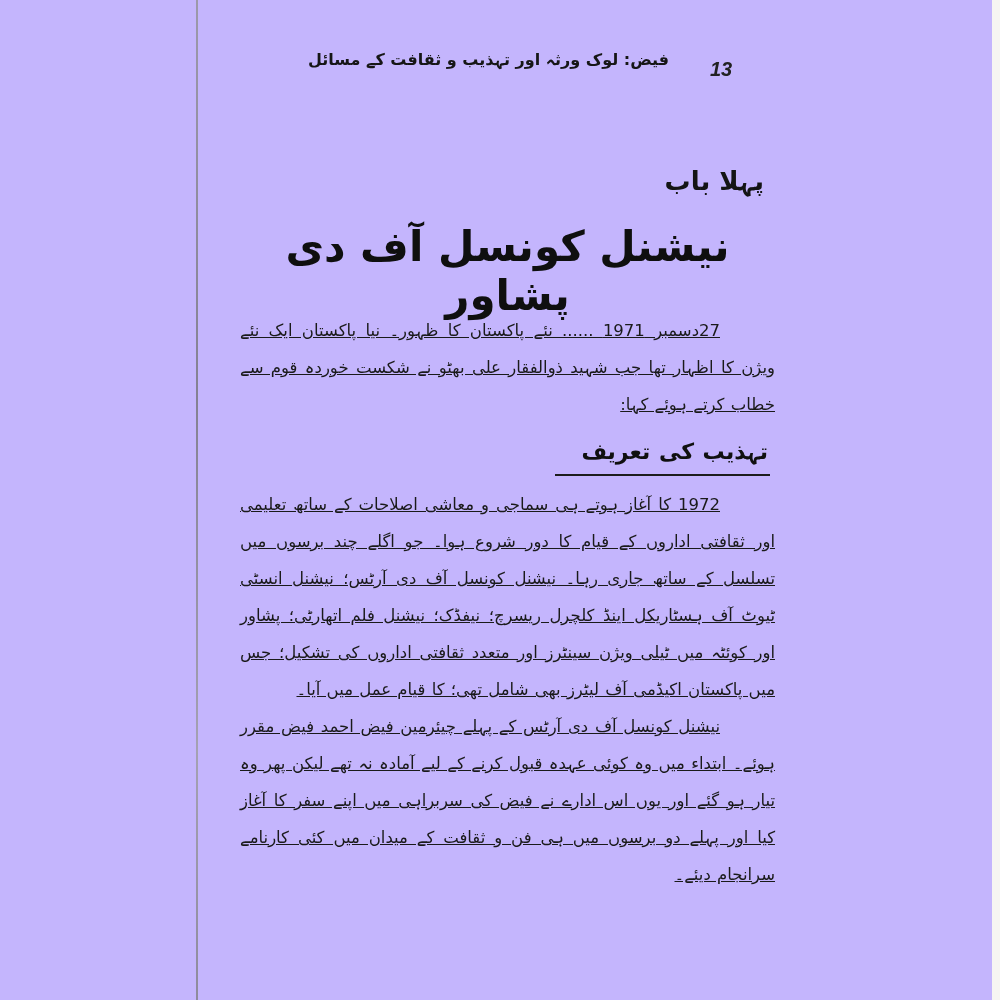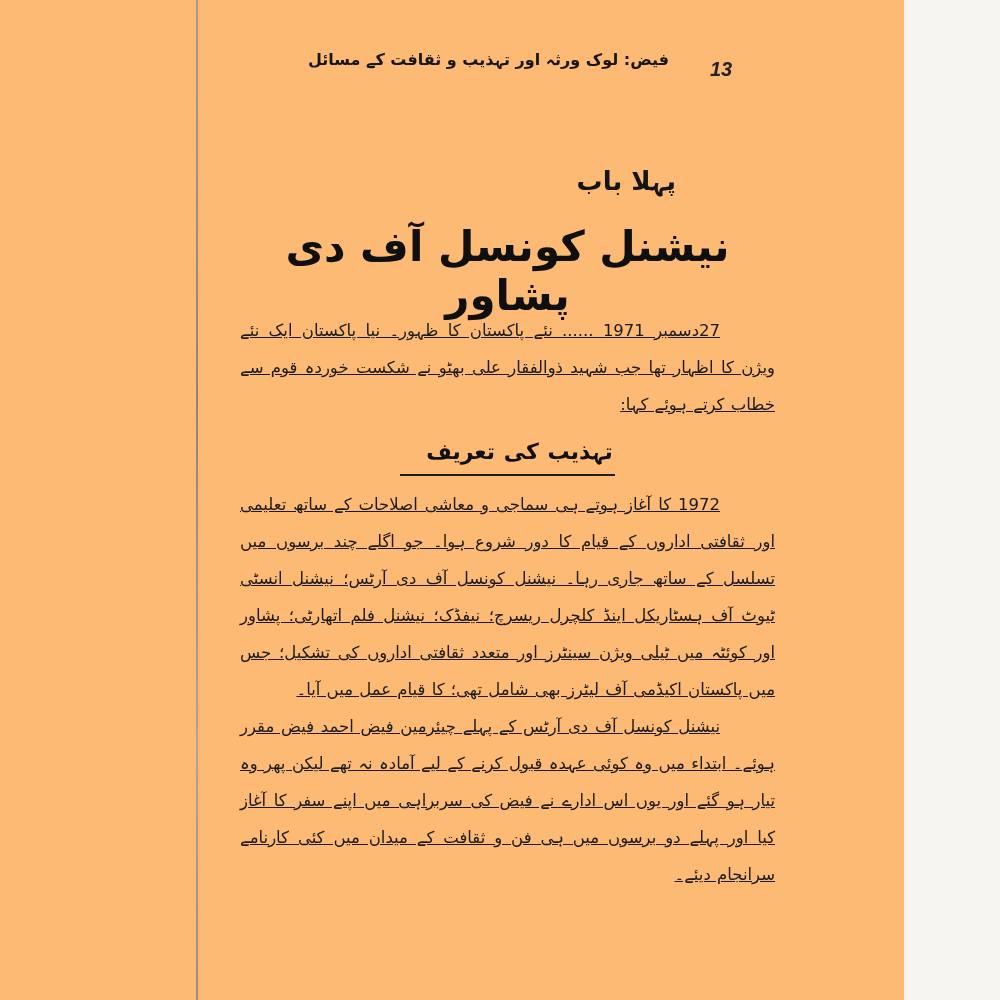--- a/index.html
+++ b/index.html
@@ -3,22 +3,22 @@
 <meta charset="utf-8">
 <style>
   html,body{margin:0;padding:0;}
   body{
     width:1000px;height:1000px;
     background:#f6f5f2;
     font-family:"DejaVu Sans",sans-serif;
     -webkit-font-smoothing:antialiased;
   }
   .page{
-    position:relative;width:904px;height:1000px;
-    background:#fdba74;
+    position:relative;width:992px;height:1000px;
+    background:#c4b5fd;
     overflow:hidden;
     color:#1b1b1b;
   }
   
   .edge-line{
     position:absolute;left:196px;top:0;bottom:0;width:2px;
     background:linear-gradient(#8f8f8f,#6f6f6f 40%,#9a9a9a 75%,#7c7c7c);
     opacity:.75;
   }
   .running-head{position:absolute;top:0;left:0;right:0;height:100px;}
@@ -44,21 +44,21 @@
   .body-block{
     position:absolute;left:240px;top:312px;width:535px;
     direction:rtl;text-align:justify;
     font-size:16.5px;line-height:37px;color:#1a1a1a;
     word-spacing:1px;
   }
   .body-block p{margin:0;}
   p.indent{text-indent:55px;text-decoration:underline;}
   p.quote{margin:0 48px 0 40px;text-align:justify;}
   .section-heading-wrap{
-    margin:12px 5px 10px;text-align:center;
+    margin:12px 5px 10px;text-align:right;
   }
   .section-heading{
     display:inline-block;
     font-size:22px;font-weight:bold;color:#101010;
     border-bottom:2.5px solid #1c1c1c;
     padding:0 2px 7px 26px;
     line-height:30px;
   }
 </style>
 </head>

